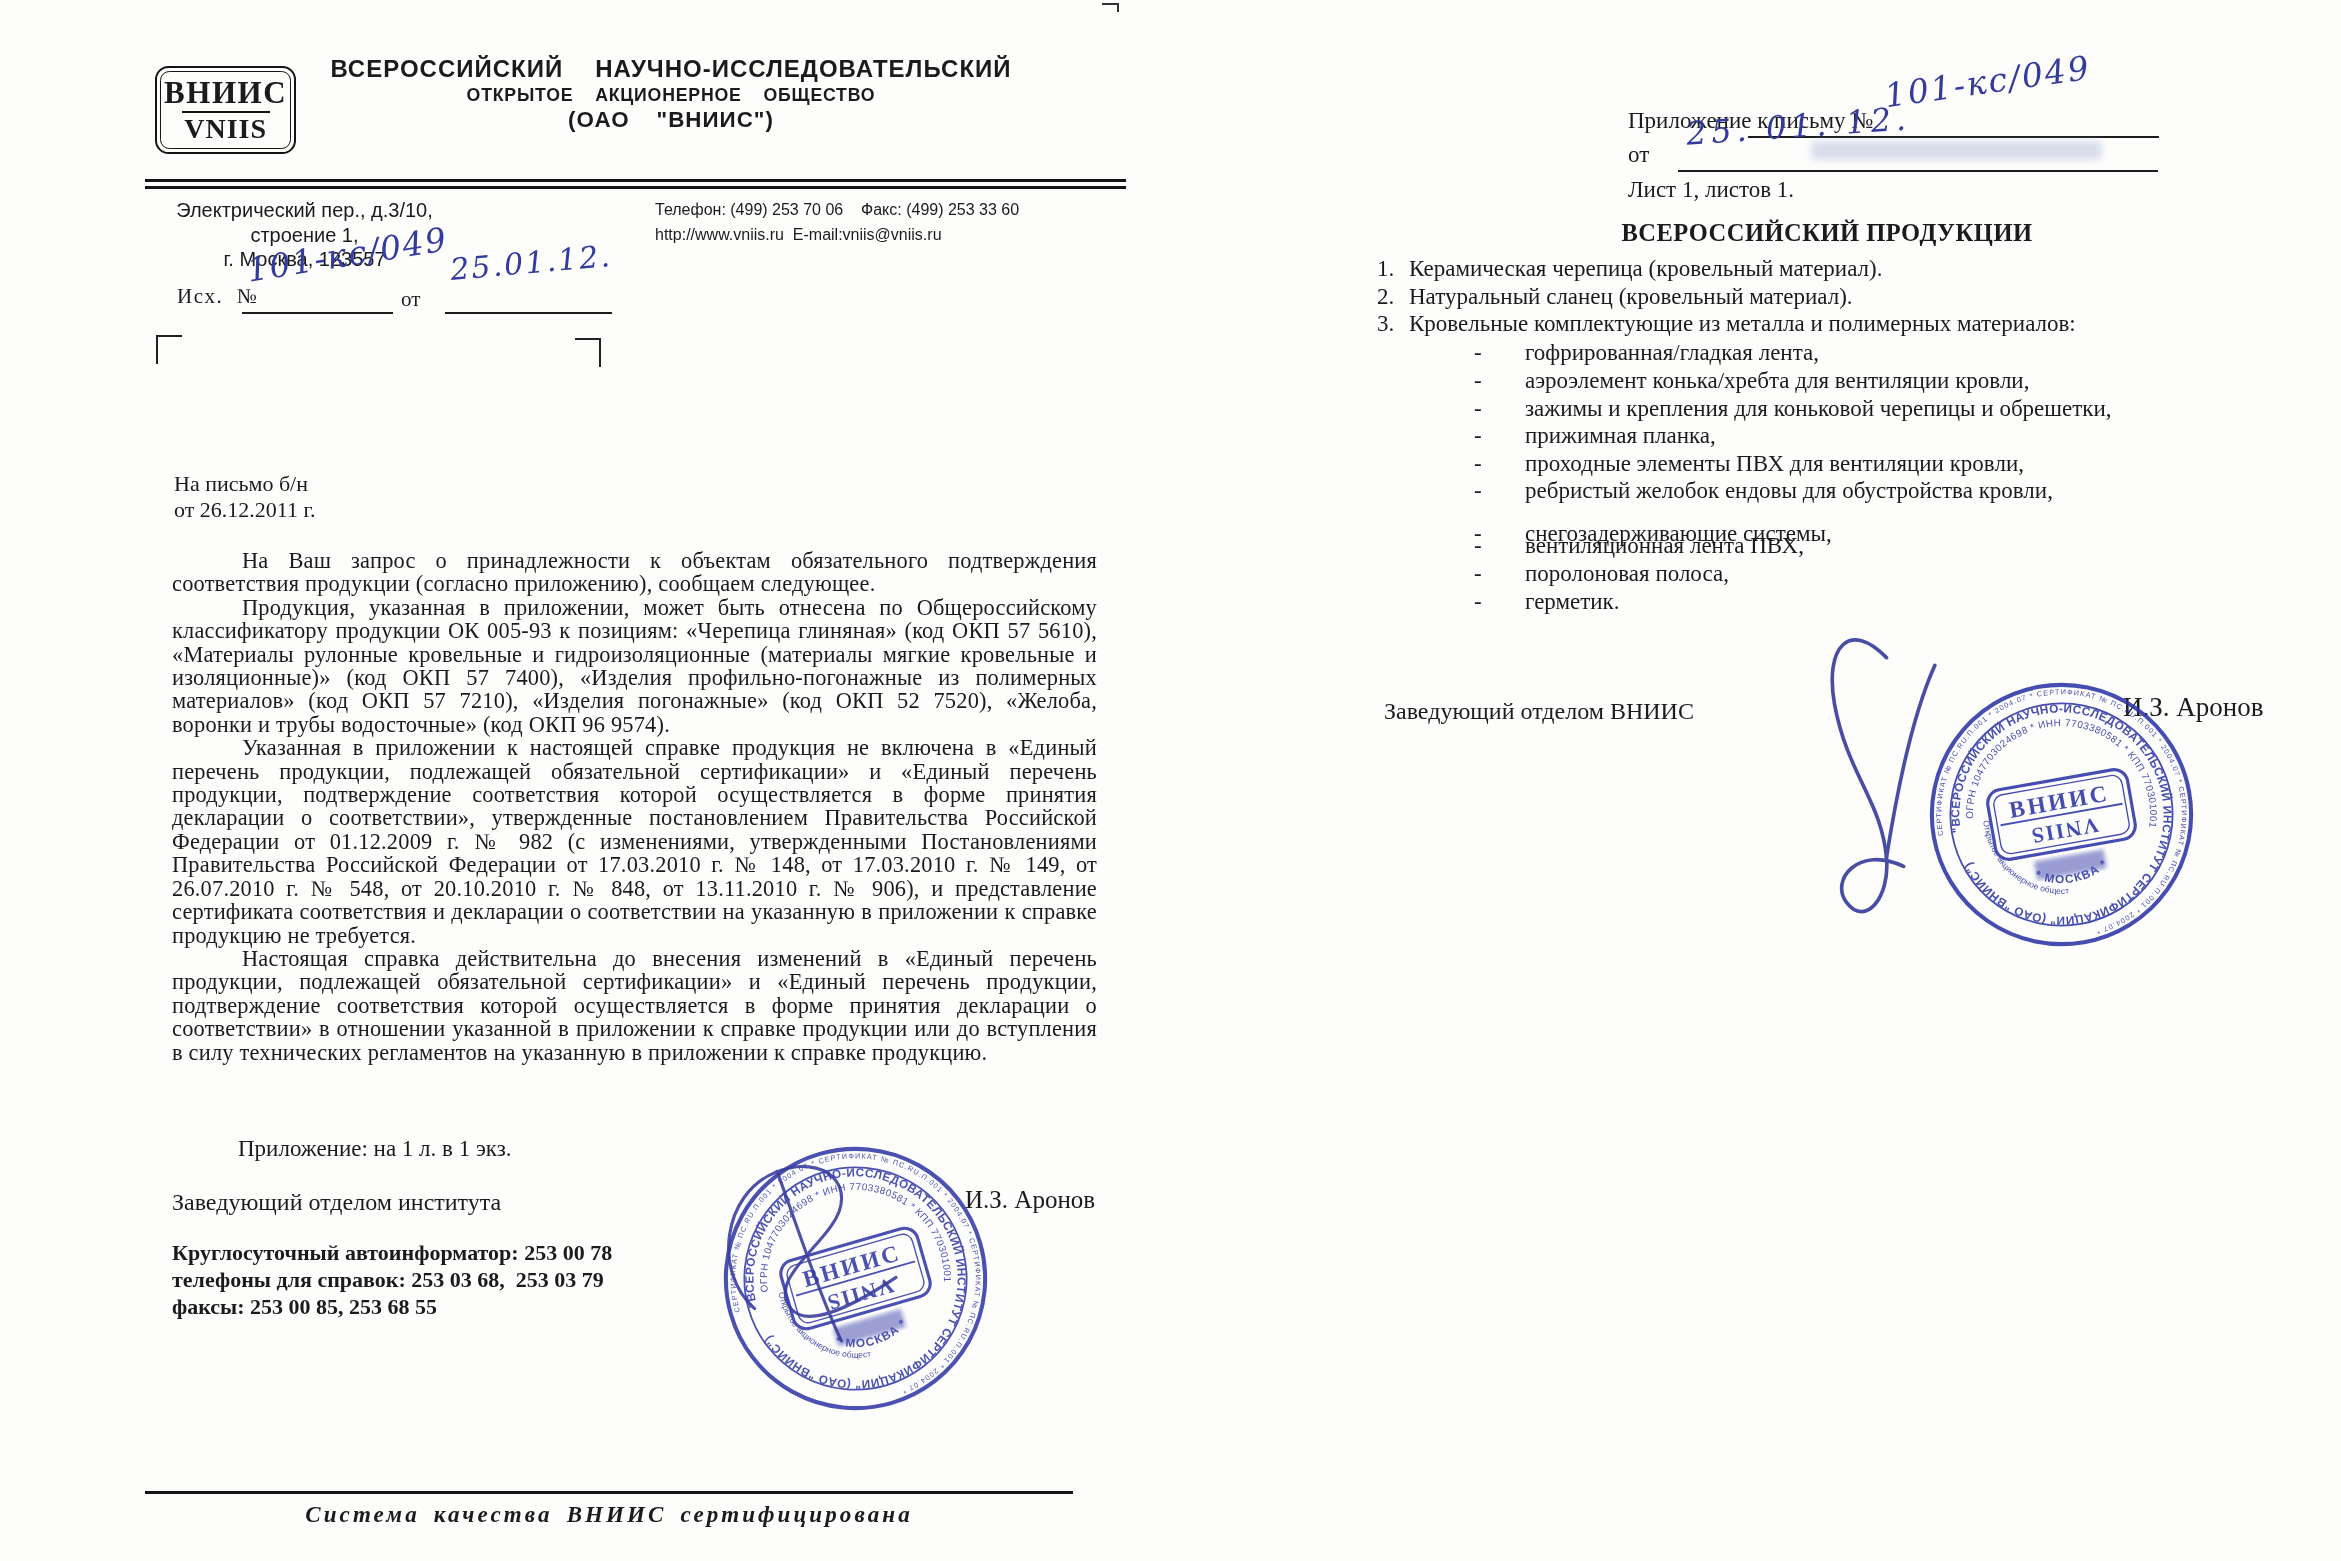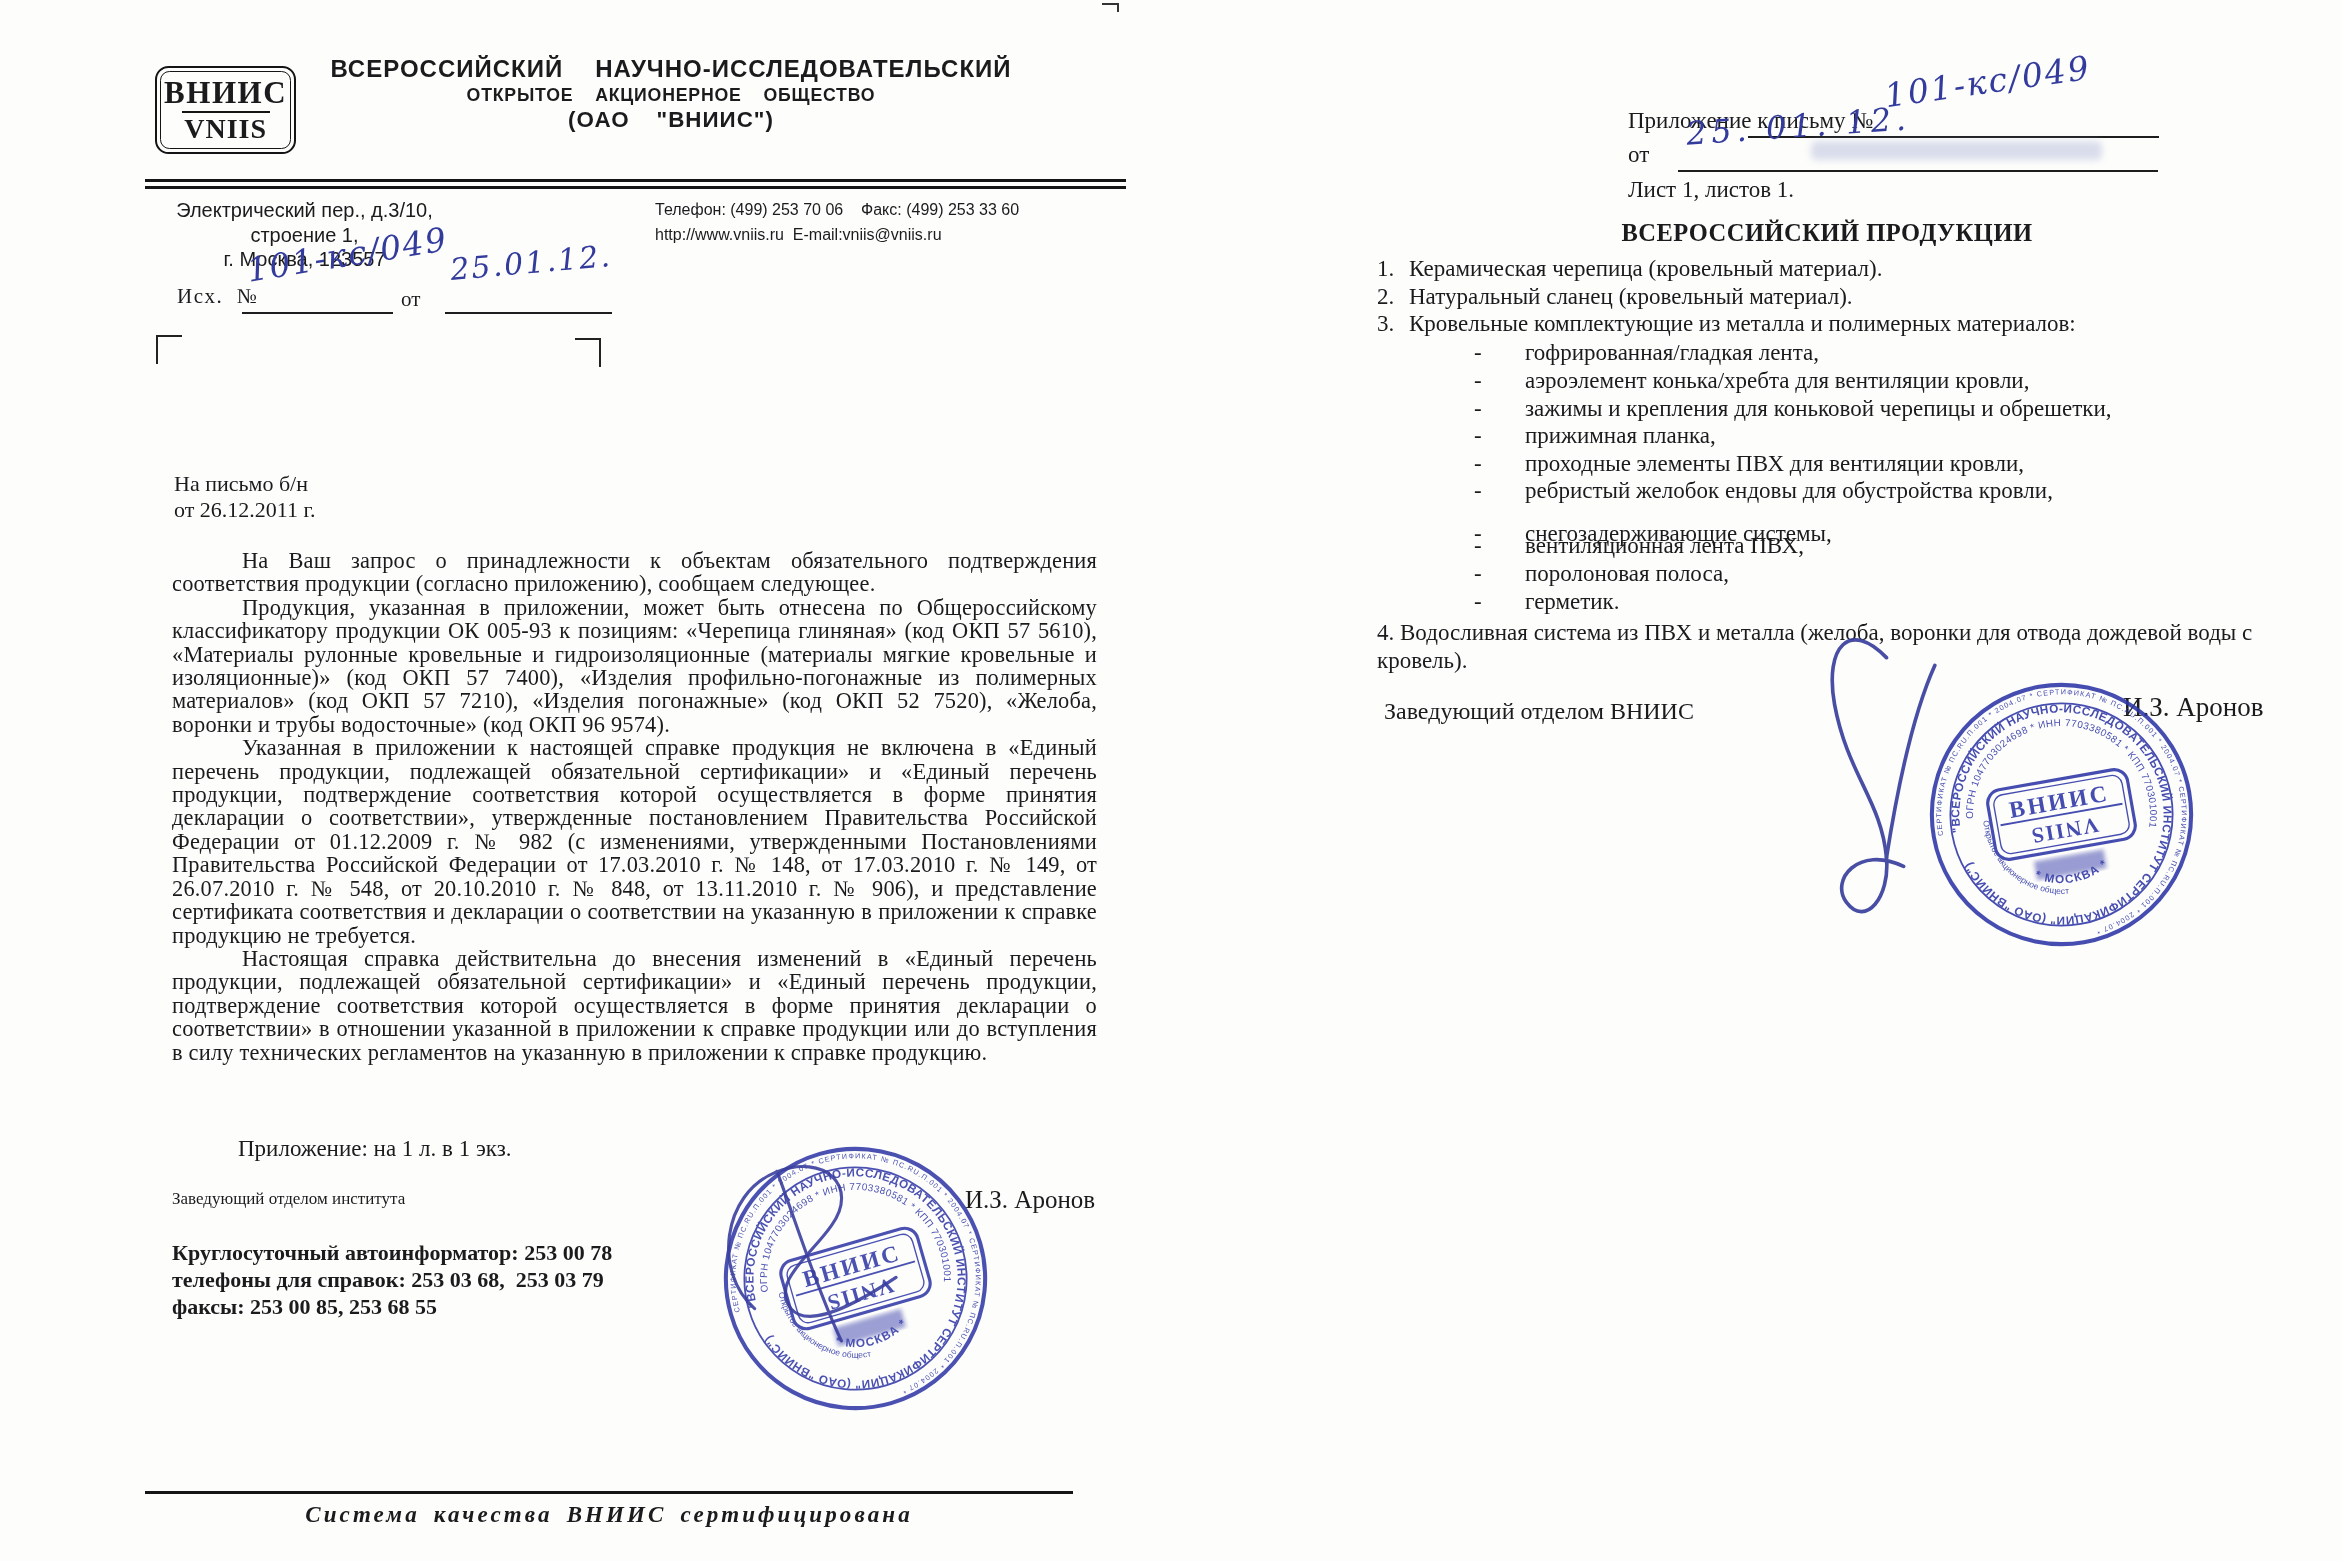--- a/index.html
+++ b/index.html
@@ -86,21 +86,21 @@
 
   <div class="abs bodytxt" style="left:172px;top:549px;width:925px;">
     <p>На Ваш запрос о принадлежности к объектам обязательного подтверждения соответствия продукции (согласно приложению), сообщаем следующее.</p>
     <p>Продукция, указанная в приложении, может быть отнесена по Общероссийскому классификатору продукции ОК 005-93 к позициям: «Черепица глиняная» (код ОКП 57 5610), «Материалы рулонные кровельные и гидроизоляционные (материалы мягкие кровельные и изоляционные)» (код ОКП 57 7400), «Изделия профильно-погонажные из полимерных материалов» (код ОКП 57 7210), «Изделия погонажные» (код ОКП 52 7520), «Желоба, воронки и трубы водосточные» (код ОКП 96 9574).</p>
     <p>Указанная в приложении к настоящей справке продукция не включена в «Единый перечень продукции, подлежащей обязательной сертификации» и «Единый перечень продукции, подтверждение соответствия которой осуществляется в форме принятия декларации о соответствии», утвержденные постановлением Правительства Российской Федерации от 01.12.2009 г. № 982 (с изменениями, утвержденными Постановлениями Правительства Российской Федерации от 17.03.2010 г. № 148, от 17.03.2010 г. № 149, от 26.07.2010 г. № 548, от 20.10.2010 г. № 848, от 13.11.2010 г. № 906), и представление сертификата соответствия и декларации о соответствии на указанную в приложении к справке продукцию не требуется.</p>
     <p>Настоящая справка действительна до внесения изменений в «Единый перечень продукции, подлежащей обязательной сертификации» и «Единый перечень продукции, подтверждение соответствия которой осуществляется в форме принятия декларации о соответствии» в отношении указанной в приложении к справке продукции или до вступления в силу технических регламентов на указанную в приложении к справке продукцию.</p>
   </div>
 
   <div class="abs" style="left:238px;top:1136px;font-size:23px;">Приложение: на 1 л. в 1 экз.</div>
 
-  <div class="abs" style="left:172px;top:1189px;font-size:17px;">Заведующий отделом института</div>
+  <div class="abs" style="left:172px;top:1189px;font-size:24px;">Заведующий отделом института</div>
   <div class="abs" style="left:965px;top:1186px;font-size:25px;">И.З. Аронов</div>
 
   <div class="abs b" style="left:172px;top:1239px;font-size:22px;line-height:27px;">
     <div class="pre">Круглосуточный автоинформатор: 253 00 78</div>
     <div class="pre">телефоны для справок: 253 03 68,  253 03 79</div>
     <div class="pre">факсы: 253 00 85, 253 68 55</div>
   </div>
 
   <svg class="abs stamp" style="left:720px;top:1143px;opacity:.86;" width="271" height="271" viewBox="0 0 600 600">
     <defs>
@@ -175,24 +175,20 @@
   <div class="srow" style="top:368px;"><span class="dash">-</span><span>аэроэлемент конька/хребта для вентиляции кровли,</span></div>
   <div class="srow" style="top:396px;"><span class="dash">-</span><span>зажимы и крепления для коньковой черепицы и обрешетки,</span></div>
   <div class="srow" style="top:423px;"><span class="dash">-</span><span>прижимная планка,</span></div>
   <div class="srow" style="top:451px;"><span class="dash">-</span><span>проходные элементы ПВХ для вентиляции кровли,</span></div>
   <div class="srow" style="top:478px;"><span class="dash">-</span><span>ребристый желобок ендовы для обустройства кровли,</span></div>
   <div class="srow" style="top:506px;margin-top:15px;"><span class="dash">-</span><span>снегозадерживающие системы,</span></div>
   <div class="srow" style="top:533px;"><span class="dash">-</span><span>вентиляционная лента ПВХ,</span></div>
   <div class="srow" style="top:561px;"><span class="dash">-</span><span>поролоновая полоса,</span></div>
   <div class="srow" style="top:589px;"><span class="dash">-</span><span>герметик.</span></div>
 
-  <div class="abs" style="left:1377px;top:619px;width:906px;font-size:23px;line-height:27.6px;">
-    <span>4.</span>
-    <span>Водосливная система из ПВХ и металла (желоба, воронки для отвода дождевой воды с кровель).</span>
-  </div>
 
   <div class="abs" style="left:1384px;top:698px;font-size:24px;">Заведующий отделом ВНИИС</div>
   <div class="abs" style="left:2123px;top:692px;font-size:27px;">И.З. Аронов</div>
 
   <svg class="abs stamp" style="left:1926px;top:679px;opacity:.88;" width="271" height="271" viewBox="0 0 600 600">
     <defs>
       <path id="b-r266" d="M 34,300 A 266,266 0 1 1 566,300 A 266,266 0 1 1 34,300"></path>
       <path id="b-r226" d="M 74,300 A 226,226 0 1 1 526,300 A 226,226 0 1 1 74,300"></path>
       <path id="b-r196" d="M 104,300 A 196,196 0 1 1 496,300 A 196,196 0 1 1 104,300"></path>
       <path id="b-soc" d="M 128,278 A 176,176 0 0 0 282,475"></path>

